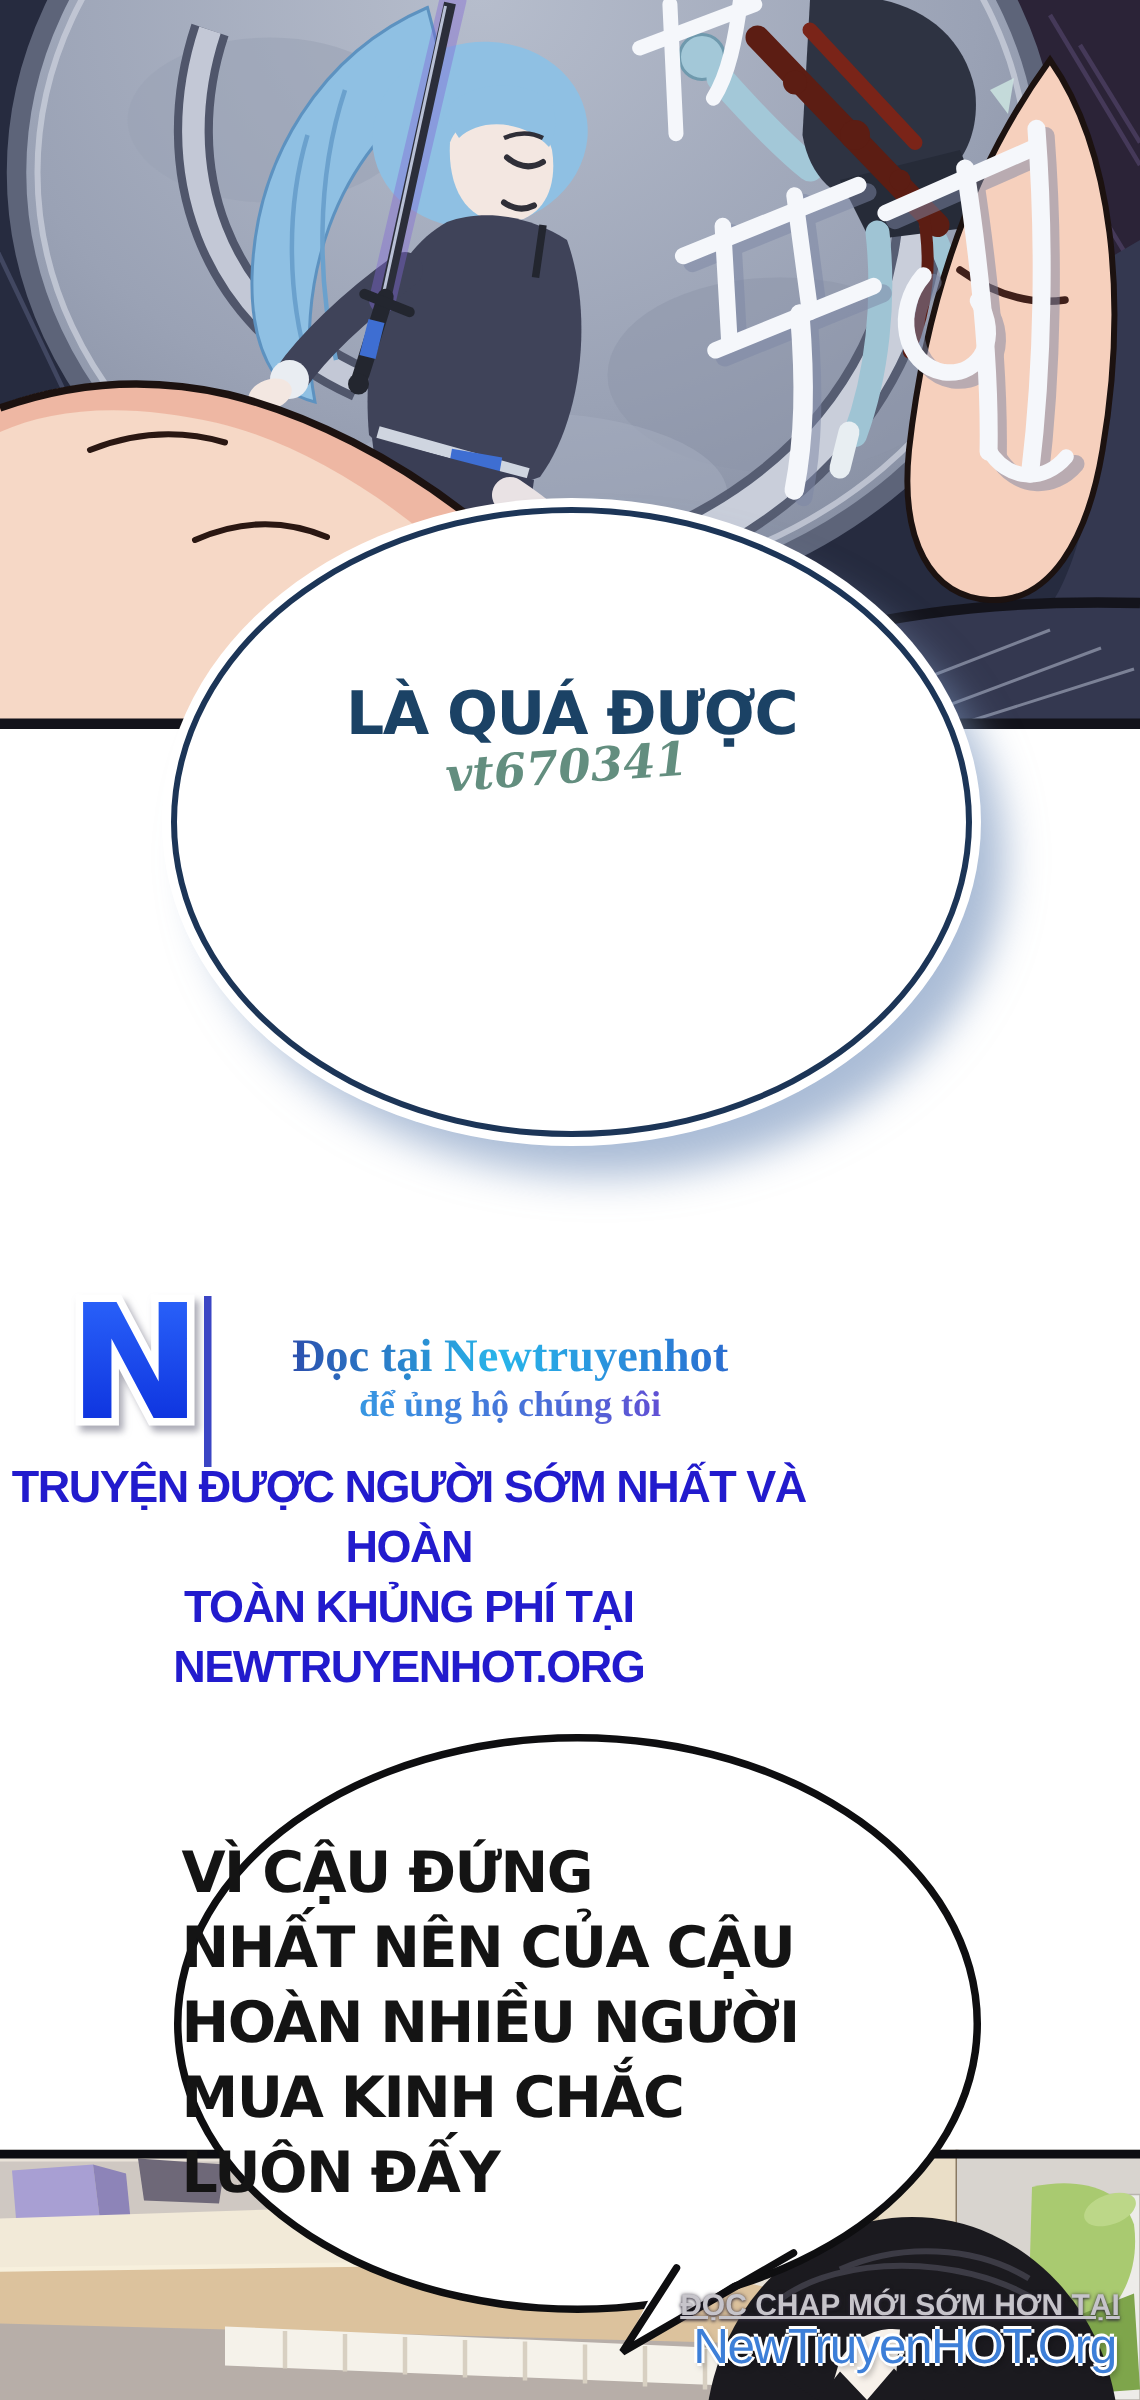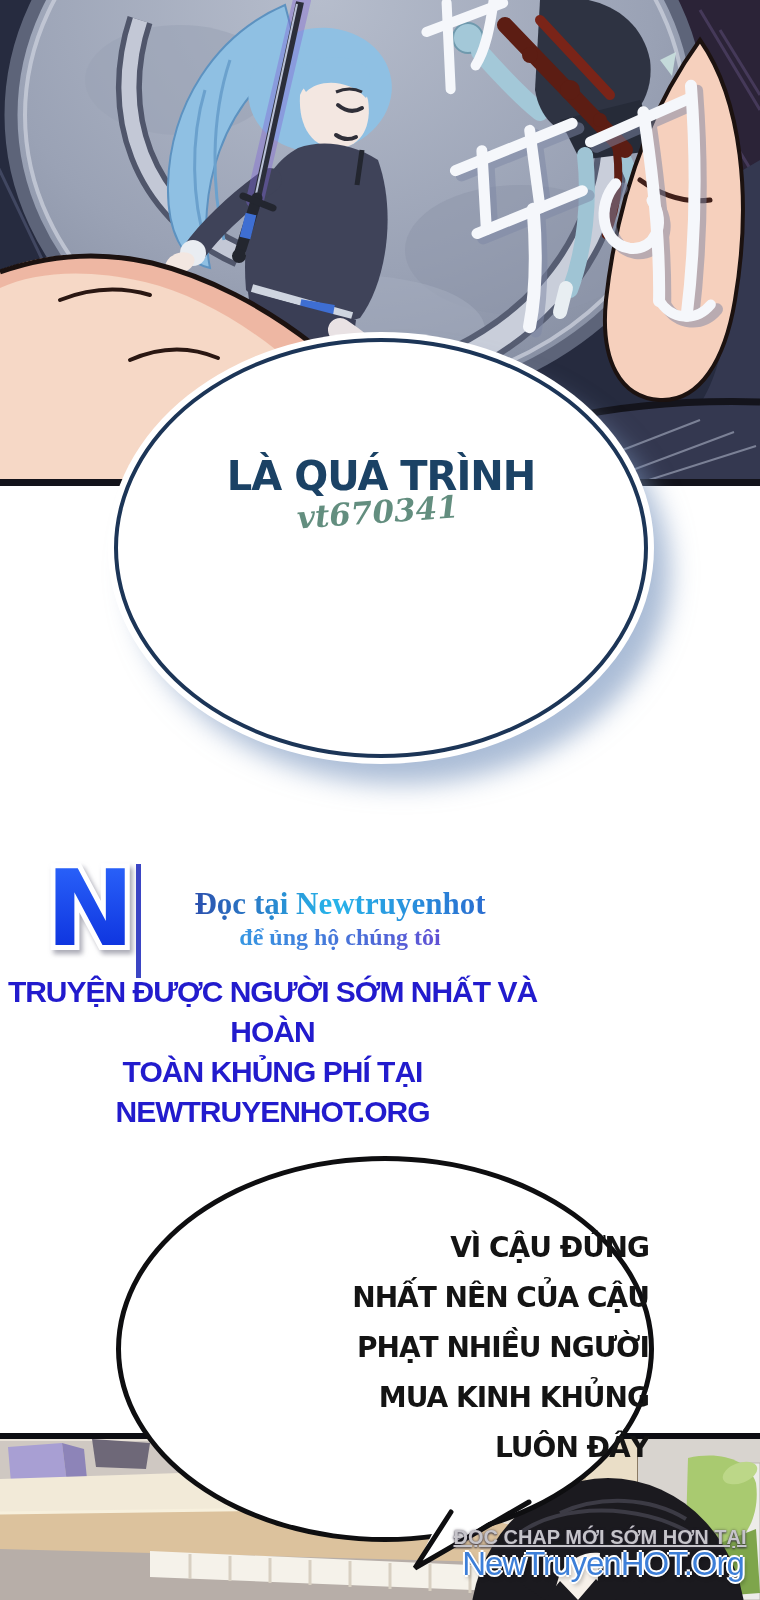--- a/index.html
+++ b/index.html
@@ -25,21 +25,21 @@
         -webkit-background-clip:text;background-clip:text;color:#2b58c8;-webkit-text-fill-color:transparent;}
   .serif2{font-size:24px;line-height:33px;
         background:linear-gradient(90deg,#28b5ea 0%,#4a6fd8 55%,#7a2fd0 100%);
         -webkit-background-clip:text;background-clip:text;color:#5a4fc8;-webkit-text-fill-color:transparent;}
   .capsblock{position:absolute;left:0px;top:972px;width:545px;text-align:center;z-index:10;
         font-family:"Liberation Sans",sans-serif;font-weight:bold;font-size:30px;line-height:40px;
         letter-spacing:-1px;color:#221bcd;}
   
   .bubble2{position:absolute;left:116px;top:1156px;width:528px;height:376px;background:#fff;
            border:5px solid #0e0e10;border-radius:50%;z-index:20;}
-  .bubble2 .btxt{margin-top:62px;text-align:right;font-weight:bold;font-size:28px;
+  .bubble2 .btxt{margin-top:62px;text-align:left;font-weight:bold;font-size:38px;
            line-height:50px;letter-spacing:-1px;color:#141414;}
   .tailsvg{position:absolute;left:0;top:0;width:760px;height:1600px;z-index:25;pointer-events:none;}
   
   .wm1{position:absolute;left:445px;top:1526px;width:310px;text-align:center;z-index:30;
        font-family:"Liberation Sans",sans-serif;font-weight:bold;font-size:20px;letter-spacing:0px;
        color:#c6c4ca;text-shadow:0 1px 2px rgba(45,40,55,.85),0 0 3px rgba(45,40,55,.5);text-decoration:underline;}
   .wm2{position:absolute;left:448px;top:1545px;width:310px;text-align:center;z-index:30;
        font-family:"Liberation Sans",sans-serif;font-weight:normal;font-size:33px;letter-spacing:-1px;
        color:#3d7fd8;
        text-shadow:-2px 0 0 #fff,2px 0 0 #fff,0 -2px 0 #fff,0 2px 0 #fff,2px 3px 4px rgba(0,0,0,.35);}
@@ -208,21 +208,21 @@
         <path d="M428,26 L508,8"></path>
         <path d="M500,0 C492,30 484,52 472,66"></path>
     </g>
 
     <rect x="0" y="479" width="760" height="7" fill="#13131b"></rect>
   </svg>
   <span class="visually-hidden">푸확</span>
 
   <div class="bubble1">
     <div class="btxt">
-      <div>LÀ QUÁ TRÌNH</div>
+      <div>LÀ QUÁ ĐƯỢC</div>
     </div>
     <div class="vtwm">vt670341</div>
   </div>
 
   <svg class="nlogo" viewBox="0 0 124 128">
     <defs>
       <linearGradient id="ng" x1="0" y1="0" x2="0" y2="1">
         <stop offset="0" stop-color="#2f6bff"></stop>
           <stop offset="1" stop-color="#0728d8"></stop>
       </linearGradient>
@@ -308,22 +308,22 @@
       <path d="M560,140 C570,125 585,118 600,120 L596,167 L552,167 Z" fill="#f7f1ea"></path>
       <path d="M520,150 L545,167 L560,148 L578,167 L596,146 L616,167 L634,148 L650,167 L520,167 Z" fill="#1b1a1f"></path>
     </g>
     <rect x="0" y="0" width="760" height="6" fill="#0d0d12"></rect>
   </svg>
 
   <div class="bubble2">
     <div class="btxt">
       <div>VÌ CẬU ĐỨNG</div>
       <div>NHẤT NÊN CỦA CẬU</div>
-      <div>PHẠT NHIỀU NGƯỜI</div>
-      <div>MUA KINH KHỦNG</div>
+      <div>HOÀN NHIỀU NGƯỜI</div>
+      <div>MUA KINH CHẮC</div>
       <div>LUÔN ĐẤY</div>
     </div>
   </div>
   <svg class="tailsvg" viewBox="0 0 760 1600">
     <path d="M450,1498 L415,1568 L530,1496 Z" fill="#ffffff"></path>
     <path d="M451,1512 L415,1568 L529,1502" fill="none" stroke="#0e0e10" stroke-width="5" stroke-linecap="round"></path>
   </svg>
 
   <div class="wm1">ĐỌC CHAP MỚI SỚM HƠN TẠI</div>
   <div class="wm2">NewTruyenHOT.Org</div>

